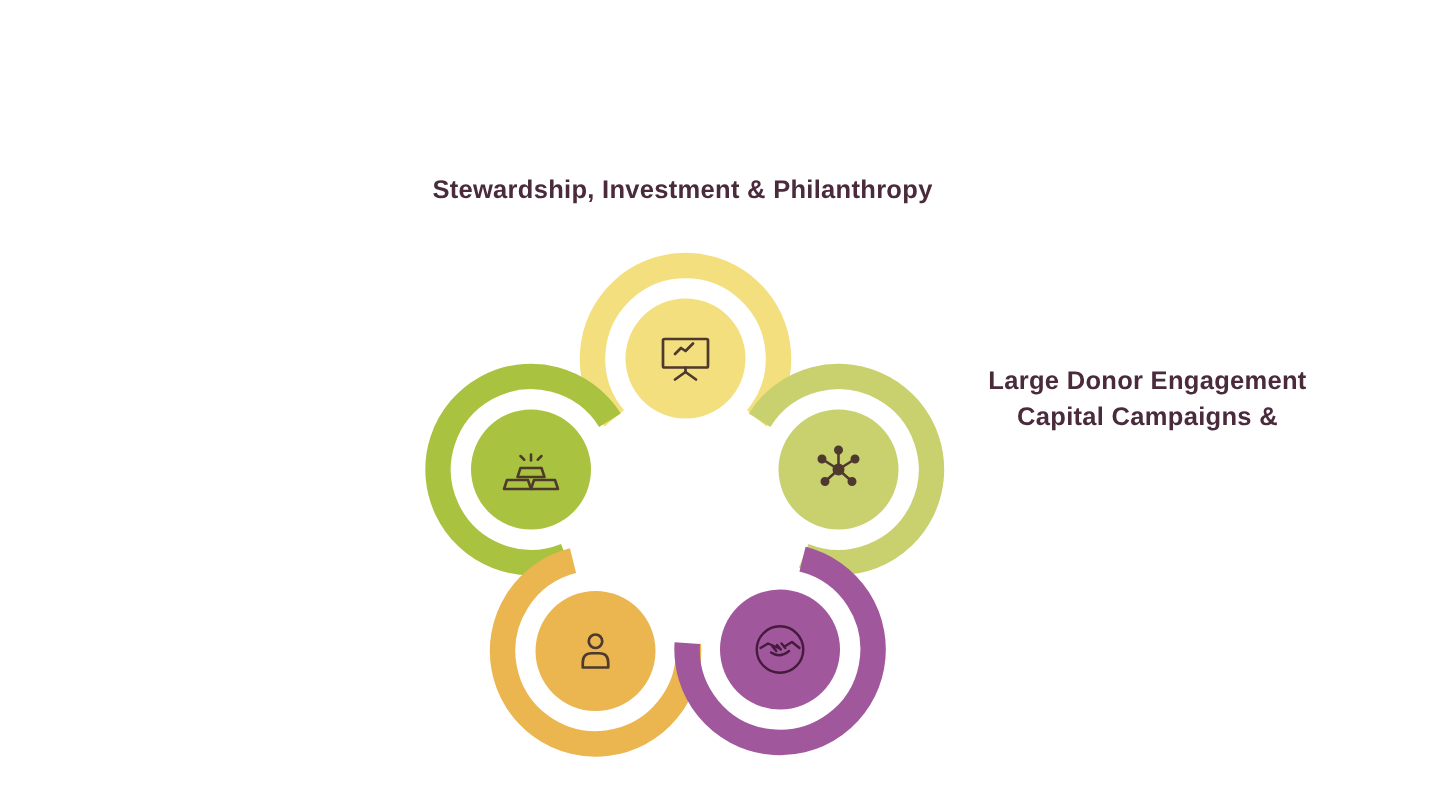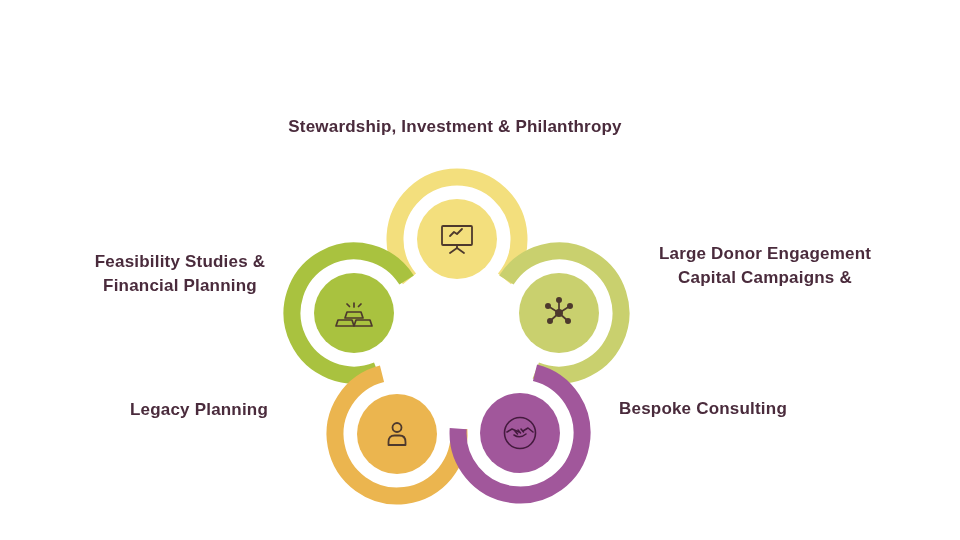--- a/index.html
+++ b/index.html
@@ -103,33 +103,21 @@
       <path d="M -2 -3 l 2.5 3"></path>
       <path d="M 1 -4 l 2.5 3"></path>
       <path d="M -6 2 Q 0 6 6 1"></path>
     </g>
   </svg>
 
   <div class="label label-presentations">
     <div>Stewardship, Investment &amp; Philanthropy</div>
   </div>
 
-  <div class="label label-feasibility">
-    <div>Feasibility Studies &amp;</div>
-    <div>Financial Planning</div>
-  </div>
 
   <div class="label label-capital">
     <div>Large Donor Engagement</div>
     <div>Capital Campaigns &amp;</div>
   </div>
 
-  <div class="label label-legacy">
-    <div>Legacy Planning</div>
 
-  </div>
-
-  <div class="label label-bespoke">
-    <div>Bespoke Consulting</div>
-
-  </div>
 
 </div>
 
 </body></html>

